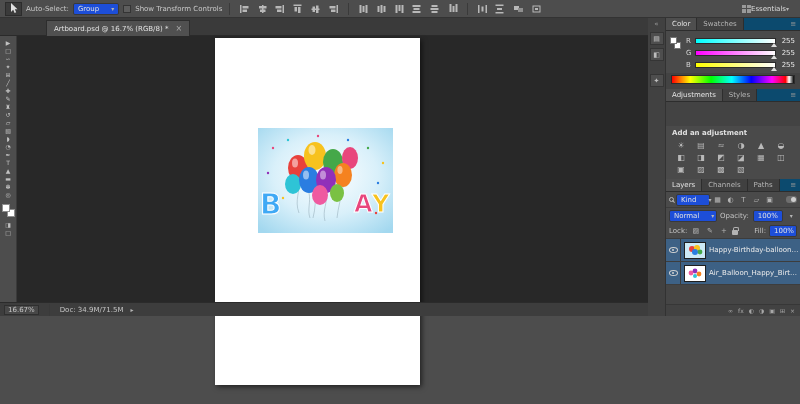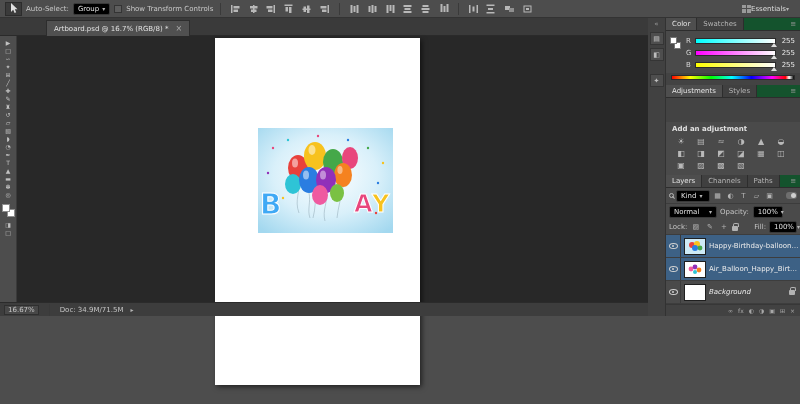--- a/index.html
+++ b/index.html
@@ -7,22 +7,22 @@
     font-size:8px;color:#cfcfcf;}
   *{box-sizing:border-box;user-select:none;}
   #app{position:relative;width:800px;height:316px;}
 
   
   .options-bar{position:absolute;top:0;left:0;right:0;height:18px;background:#4d4d4d;
     border-bottom:1px solid #333;display:flex;align-items:center;gap:4px;padding:0 5px;}
   .tool-badge{width:17px;height:14px;background:#3b3b3b;border:1px solid #2c2c2c;
     display:flex;align-items:center;justify-content:center;flex:none;}
   .obar-label{font-size:7px;color:#c9c9c9;}
-  .dd{height:12px;background:#000000;border:1px solid #393939;border-radius:2px;
-    display:inline-flex;align-items:center;padding:0 4px;gap:3px;font-size:7px;color:#e0e0e0;}
+  .dd{height:12px;background:#1d4ed8;border:1px solid #393939;border-radius:2px;
+    display:inline-flex;align-items:center;padding:0 4px;gap:12px;font-size:7px;color:#e0e0e0;}
   .caret{font-size:6px;color:#b5b5b5;line-height:1;}
   .checkbox{width:8px;height:8px;background:#5d5d5d;border:1px solid #343434;flex:none;}
   .sep{width:1px;height:12px;background:#3a3a3a;margin:0 3px;flex:none;}
   .obar-icon{width:14px;height:13px;display:flex;align-items:center;justify-content:center;flex:none;}
   .obar-icon svg{fill:#b8b8b8;}
   .r90{transform:rotate(90deg);} .fx{transform:scaleX(-1);} .fy{transform:scaleY(-1);}
   .spacer{flex:1;}
   .workspace{display:flex;align-items:center;font-size:7px;color:#ddd;padding:0 6px;}
   .ws-grid{width:9px;height:8px;background:
     linear-gradient(#9a9a9a,#9a9a9a) 0 0/4px 3px no-repeat,
@@ -64,21 +64,21 @@
   
   .right-region{position:absolute;top:18px;right:0;width:152px;bottom:0;background:#434343;}
   .dock-strip{position:absolute;left:0;top:0;width:18px;bottom:0;background:#414141;
     border-right:1px solid #323232;display:flex;flex-direction:column;align-items:center;padding-top:2px;}
   .dock-collapse{font-size:7px;color:#9d9d9d;height:9px;line-height:9px;}
   .dock-btn{width:14px;height:13px;margin-top:3px;background:#4e4e4e;border:1px solid #353535;
     display:flex;align-items:center;justify-content:center;font-size:7px;color:#bdbdbd;flex:none;}
   .dock-gap{height:10px;}
   .panels{position:absolute;left:18px;top:0;right:0;bottom:0;display:flex;flex-direction:column;}
 
-  .panel-tabs{height:13px;background:#14532d;display:flex;align-items:stretch;
+  .panel-tabs{height:13px;background:#0c4a6e;display:flex;align-items:stretch;
     border-bottom:1px solid #2d2d2d;flex:none;}
   .ptab{padding:0 6px;display:flex;align-items:center;font-size:7px;color:#b5b5b5;
     background:#404040;border-right:1px solid #2d2d2d;white-space:nowrap;}
   .ptab.active{background:#4e4e4e;color:#e3e3e3;}
   .panel-menu{margin-left:auto;color:#999;font-size:7px;display:flex;align-items:center;padding:0 4px;}
 
   
   .color-body{display:flex;gap:4px;padding:4px 5px 2px 4px;background:#4a4a4a;flex:none;}
   .mini-fgbg{position:relative;width:12px;height:24px;flex:none;}
   .mfg{position:absolute;width:7px;height:7px;background:#fff;border:1px solid #777;}
@@ -525,28 +525,20 @@
               <svg width="20" height="15" viewBox="0 0 20 15">
                   <rect width="20" height="15" fill="#ffffff"></rect>
                   <circle cx="6" cy="7" r="2.4" fill="#ef5aa0"></circle>
                   <circle cx="10" cy="5" r="2.4" fill="#9130b9"></circle>
                   <circle cx="14" cy="8" r="2.4" fill="#f58220"></circle>
                   <circle cx="10" cy="10" r="2" fill="#2ec4d6"></circle>
                 </svg>
             </span>
             <span class="lname">Air_Balloon_Happy_Birth...</span>
           </div>
-          <div class="layer-row">
-            <span class="eye-cell">
-                <span class="eye"></span>
-              </span>
-            <span class="lthumb" style="background:#ffffff"></span>
-            <span class="lname italic">Background</span>
-            <span class="lockicon bg-lock"></span>
-          </div>
         </div>
 
         <div class="panel-footer">
           <span class="foot-icon">∞</span>
           <span class="foot-icon">fx</span>
           <span class="foot-icon">◐</span>
           <span class="foot-icon">◑</span>
           <span class="foot-icon">▣</span>
           <span class="foot-icon">⊞</span>
           <span class="foot-icon">×</span>

